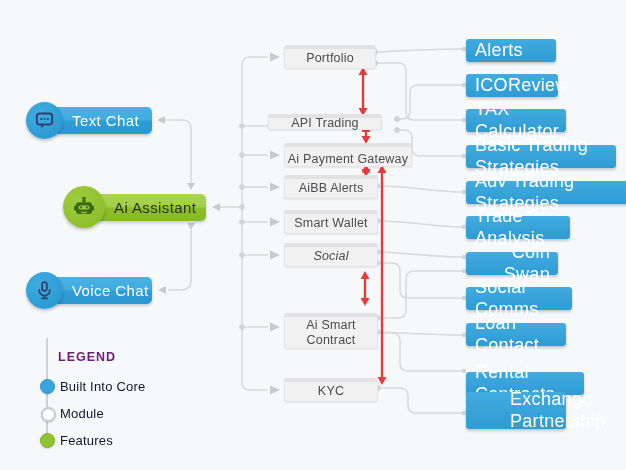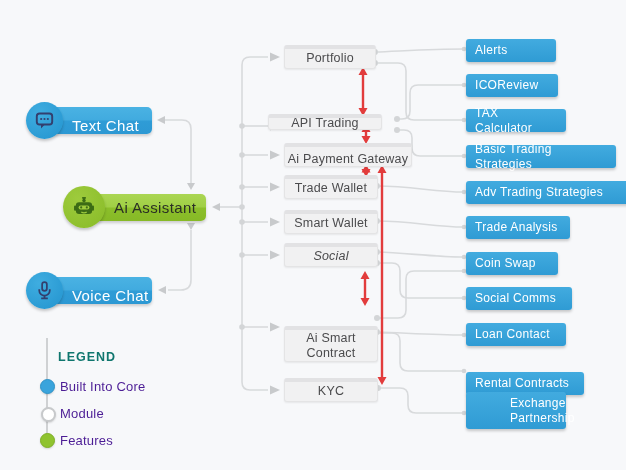--- a/index.html
+++ b/index.html
@@ -11,48 +11,48 @@
   }
   .layer{position:absolute;left:0;top:0;z-index:1;}
   .node{position:absolute;z-index:2;box-sizing:border-box;}
 
   
   .pill{
     height:27px;border-radius:5px;display:flex;align-items:center;
     box-shadow:0 2px 3px rgba(0,0,0,.18);
     font-size:15px;letter-spacing:.4px;white-space:nowrap;
   }
-  .pill.blue{background:linear-gradient(180deg,#4ab2e3 0%,#41abdf 48%,#2f9cd6 52%,#2c98d3 100%);color:#fff;align-items:flex-end;}
+  .pill.blue{background:linear-gradient(180deg,#4ab2e3 0%,#41abdf 48%,#2f9cd6 52%,#2c98d3 100%);color:#fff;}
   .pill.green{background:linear-gradient(180deg,#abd653 0%,#a0cf45 48%,#8cbf2b 52%,#86b926 100%);color:#2b2f25;}
   .bigdot{
     position:absolute;border-radius:50%;z-index:3;
     box-shadow:0 2px 3px rgba(0,0,0,.22);
     display:flex;align-items:center;justify-content:center;
   }
   .bigdot.blue{background:radial-gradient(circle at 35% 30%,#3fade0,#2394cf);}
   .bigdot.green{background:radial-gradient(circle at 35% 30%,#9ecb3d,#88bb27);}
 
   
   .mod{
     background:#f1f1f2;border:1px solid #e4e4e5;border-top:4px solid #e2e2e4;
     border-radius:3px;box-shadow:0 1px 2px rgba(0,0,0,.07);
     color:#4b4b4d;font-size:12.5px;letter-spacing:.2px;line-height:1.15;
     display:flex;align-items:center;justify-content:center;text-align:center;
   }
   
   .feat{
     background:linear-gradient(180deg,#42abdf,#2f9bd4);
     border-radius:3px;box-shadow:0 2px 3px rgba(0,0,0,.2);
-    color:#fff;font-size:12px;letter-spacing:.3px;line-height:1.2;
+    color:#fff;font-size:18px;letter-spacing:.3px;line-height:1.2;
     display:flex;align-items:center;padding:0 8px 0 9px;
   }
 
   
-  .legend-title{position:absolute;z-index:2;font-size:12.5px;font-weight:bold;color:#0f766e;letter-spacing:1px;}
-  .legend-label{position:absolute;z-index:2;font-size:13px;color:#4c1d95;letter-spacing:.2px;}
+  .legend-title{position:absolute;z-index:2;font-size:12.5px;font-weight:bold;color:#701a75;letter-spacing:1px;}
+  .legend-label{position:absolute;z-index:2;font-size:13px;color:#0f172a;letter-spacing:.2px;}
   .legend-dot{position:absolute;z-index:2;width:13px;height:13px;border-radius:50%;box-shadow:0 1px 2px rgba(0,0,0,.15);}
   .ld-core{background:#3aa4dc;border:1px solid #2f93c8;}
   .ld-module{background:#ffffff;border:2px solid #c7c9cb;width:11px;height:11px;}
   .ld-feature{background:#8fc32f;border:1px solid #7fb026;}
 </style>
 </head>
 <body>
 
 <div class="stage">
 
@@ -206,29 +206,29 @@
   <div class="node mod" style="left:284px;top:45px;width:92px;height:24px;">
       <span>Portfolio</span>
     </div>
   <div class="node mod" style="left:268px;top:114px;width:114px;height:16px;">
       <span>API Trading</span>
     </div>
   <div class="node mod" style="left:284px;top:143px;width:128px;height:24px;align-items:flex-end;">
       <span>Ai Payment Gateway</span>
     </div>
   <div class="node mod" style="left:284px;top:175px;width:94px;height:24px;">
-      <span>Trade Wallet</span>
+      <span>AiBB Alerts</span>
     </div>
   <div class="node mod" style="left:284px;top:210px;width:94px;height:24px;">
       <span>Smart Wallet</span>
     </div>
   <div class="node mod" style="left:284px;top:243px;width:94px;height:24px;font-style:italic;">
       <span>Social</span>
     </div>
-  <div class="node mod" style="left:284px;top:326px;width:94px;height:36px;">
+  <div class="node mod" style="left:284px;top:313px;width:94px;height:36px;">
       <span style="width:60px;">Ai Smart Contract</span>
     </div>
   <div class="node mod" style="left:284px;top:378px;width:94px;height:24px;">
       <span>KYC</span>
     </div>
 
   <div class="node feat" style="left:466px;top:39px;width:90px;height:23px;">
       <span>Alerts</span>
     </div>
   <div class="node feat" style="left:466px;top:74px;width:92px;height:23px;">
@@ -239,21 +239,21 @@
     </div>
   <div class="node feat" style="left:466px;top:145px;width:150px;height:23px;">
       <span>Basic Trading Strategies</span>
     </div>
   <div class="node feat" style="left:466px;top:181px;width:174px;height:23px;">
       <span>Adv Trading Strategies</span>
     </div>
   <div class="node feat" style="left:466px;top:216px;width:104px;height:23px;">
       <span>Trade Analysis</span>
     </div>
-  <div class="node feat" style="left:466px;top:252px;width:92px;height:23px;">
+  <div class="node feat" style="left:466px;top:252px;width:92px;height:23px;text-align:right;">
       <span>Coin Swap</span>
     </div>
   <div class="node feat" style="left:466px;top:287px;width:106px;height:23px;">
       <span>Social Comms</span>
     </div>
   <div class="node feat" style="left:466px;top:323px;width:100px;height:23px;">
       <span>Loan Contact</span>
     </div>
   <div class="node feat" style="left:466px;top:372px;width:118px;height:23px;">
       <span>Rental Contracts</span>

